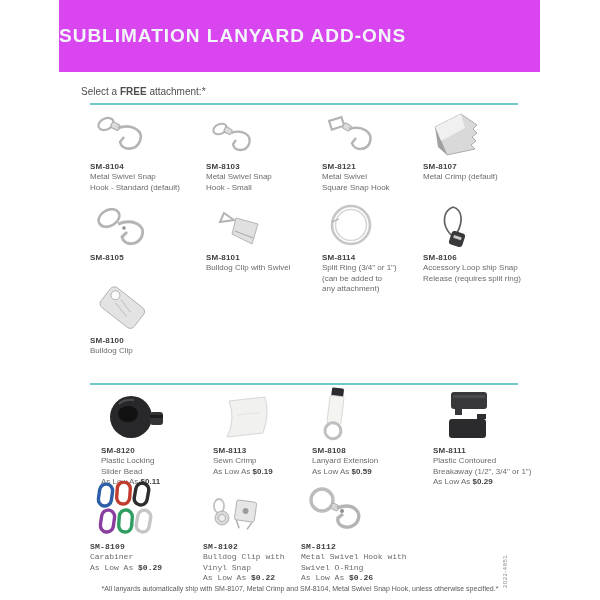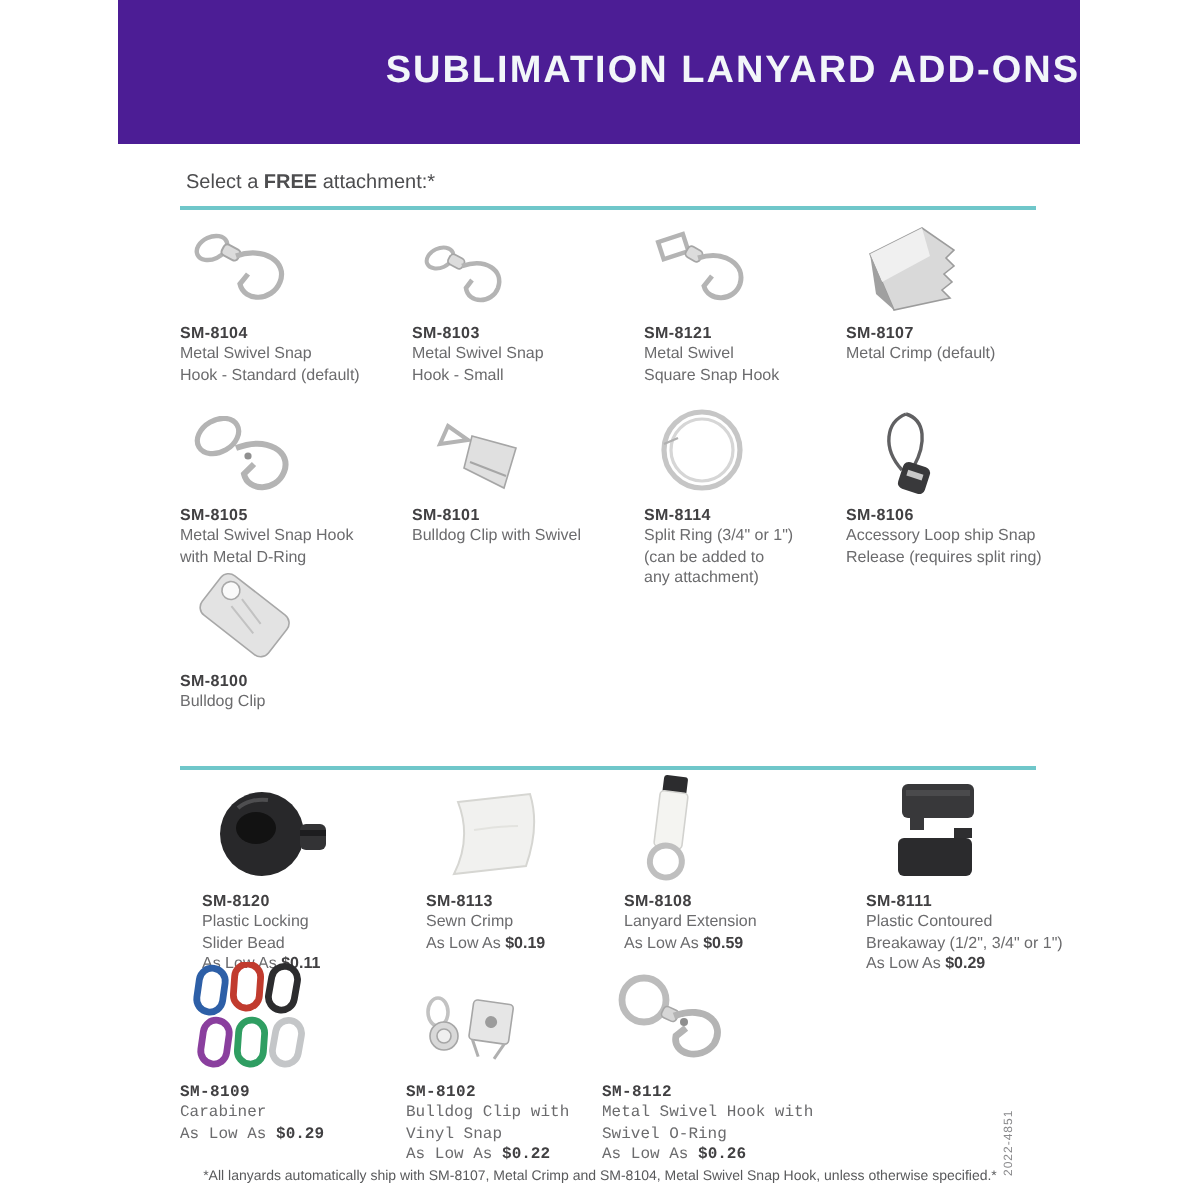--- a/index.html
+++ b/index.html
@@ -1,23 +1,23 @@
 <!DOCTYPE html>
 <html><head>
 <meta charset="utf-8">
 <style>
   * { margin:0; padding:0; box-sizing:border-box; }
   body { background:#fff; font-family:"Liberation Sans", sans-serif; }
   .page { position:relative; width:600px; height:600px; background:#ffffff; overflow:hidden; }
 
   .banner { position:absolute; left:59px; top:0; width:481px; height:72px;
-            background:#4c1d95; display:flex; align-items:center; justify-content:flex-end; }
+            background:#d946ef; display:flex; align-items:center; justify-content:flex-start; }
   .banner h1 { color:#f2f6f9; font-size:19px; font-weight:bold; letter-spacing:1px; }
 
-  .h-free { position:absolute; left:93px; top:86px; font-size:10px; color:#4d4d4f; }
+  .h-free { position:absolute; left:81px; top:86px; font-size:10px; color:#4d4d4f; }
   .h-free b { font-weight:bold; }
   .h-custom { position:absolute; left:90px; top:364px; font-size:11px; color:#4d4d4f; }
   .divider { position:absolute; left:90px; width:428px; height:2px; background:#6fc7ca; }
   .div1 { top:103px; } .div2 { top:383px; }
 
   .grid { position:absolute; left:90px; width:465px; display:grid; }
   .g1 { grid-template-columns:116px 116px 101px 1fr; }
   .g4 { grid-template-columns:112px 99px 121px 1fr;margin-left:11px; }
   .g5 { grid-template-columns:113px 98px 1fr;font-family:Liberation Mono, monospace; }
   .row1 { top:113px; } .row2 { top:210px; } .row3 { top:287px; }
@@ -116,24 +116,20 @@
   <div class="grid g1 row2">
     <div class="cell">
       <div class="imgbox">
         <svg width="58" height="40" viewBox="0 0 58 40">
           <ellipse cx="15" cy="10" rx="11" ry="8" fill="none" stroke="#b4b4b4" stroke-width="2.6" transform="rotate(-30 15 10)"></ellipse>
           <path d="M24 16 C40 10 52 18 48 28 C44 38 30 38 28 29 L33 24" fill="none" stroke="#b4b4b4" stroke-width="3"></path>
           <circle cx="30" cy="20" r="1.8" fill="#909090"></circle>
         </svg>
       </div>
       <div class="sku">SM-8105</div>
-      <div class="desc">
-        <div>Metal Swivel Snap Hook</div>
-        <div>with Metal D-Ring</div>
-      </div>
     </div>
     <div class="cell">
       <div class="imgbox">
         <svg width="56" height="40" viewBox="0 0 56 40">
           <path d="M14 5 L24 12 L10 14 Z" fill="none" stroke="#b4b4b4" stroke-width="2"></path>
           <polygon points="26,10 48,16 42,36 22,26" fill="#e0e0e0" stroke="#a6a6a6" stroke-width="0.8"></polygon>
           <line x1="25" y1="23" x2="43" y2="30" stroke="#a6a6a6" stroke-width="1"></line>
         </svg>
       </div>
       <div class="sku">SM-8101</div>

